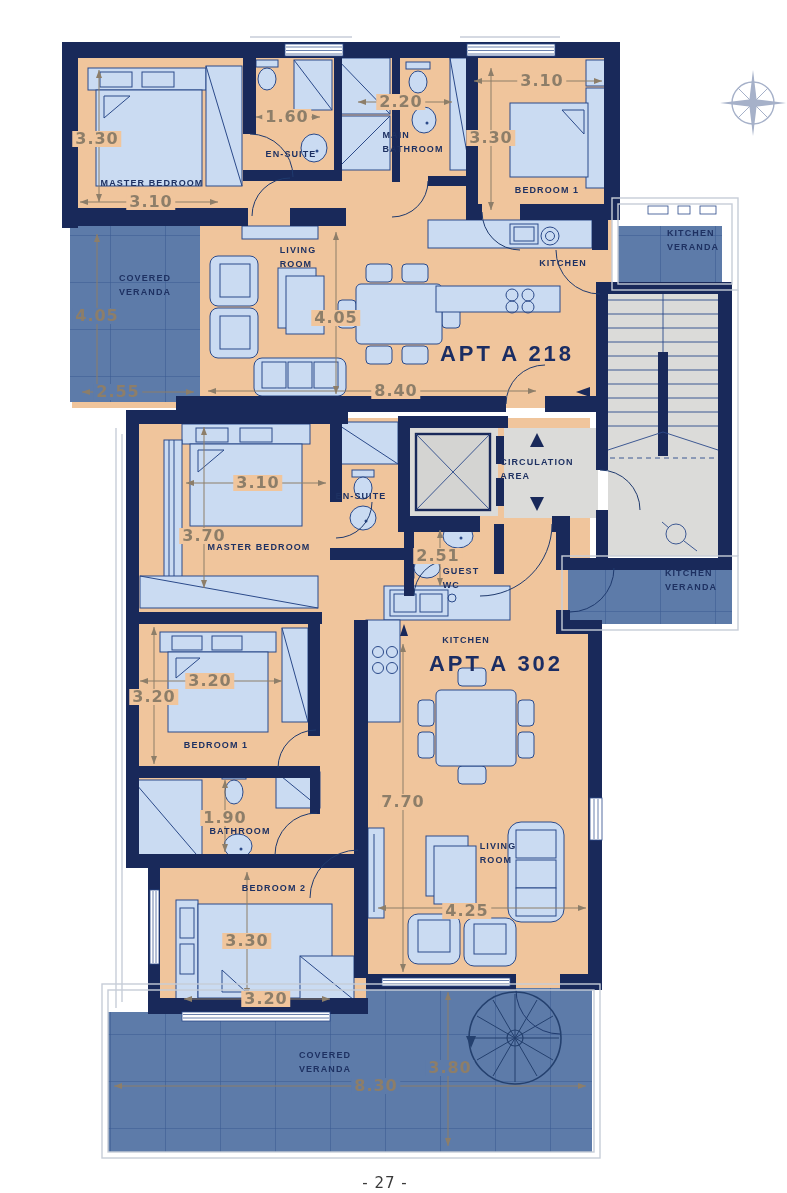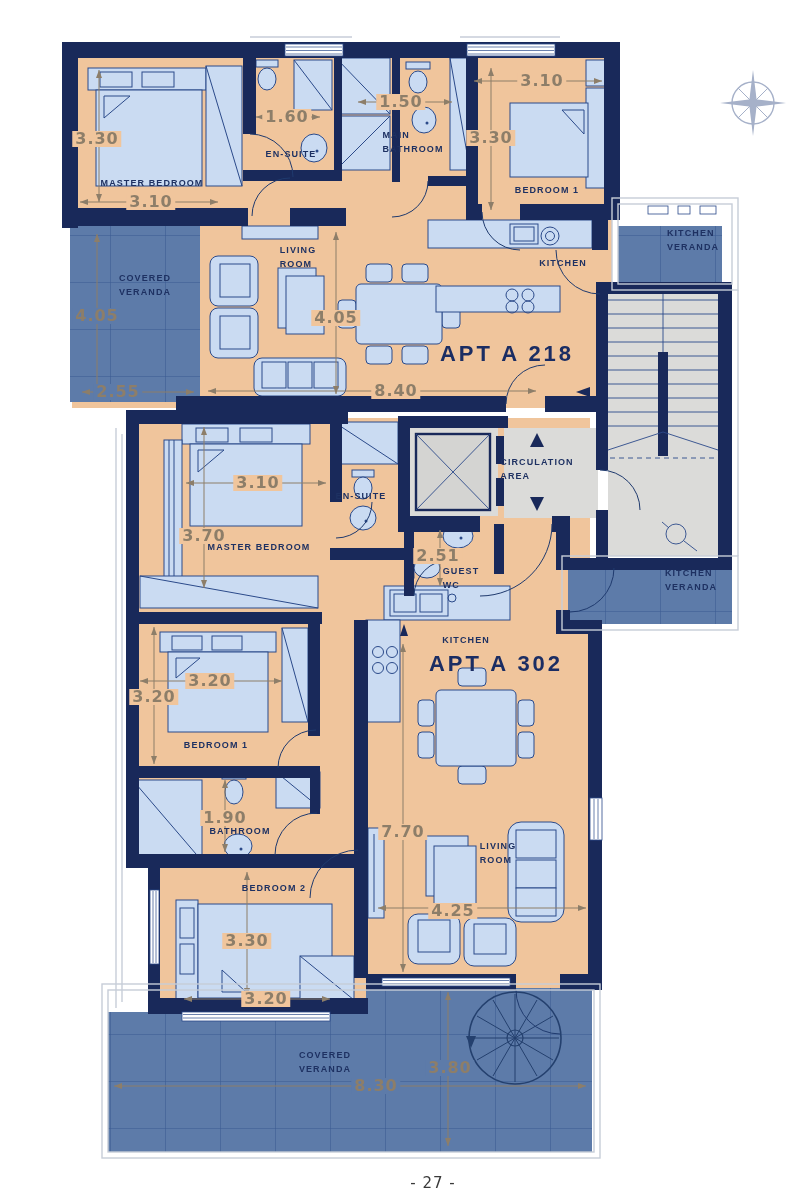--- a/index.html
+++ b/index.html
@@ -23,21 +23,21 @@
   
   .lbl{position:absolute;transform:translate(-50%,-50%);font-size:9px;font-weight:700;
        letter-spacing:1.1px;color:#1e3162;white-space:pre-line;line-height:1.5;}
   .dim{position:absolute;transform:translate(-50%,-50%);font-family:"DejaVu Sans",sans-serif;
        font-size:16px;font-weight:700;color:#8d7e69;letter-spacing:1px;line-height:1;padding:0 3px;}
   .on-peach{background:#f0c59c;}
   .on-ver{background:#5d7ba9;}
   .apt{position:absolute;transform:translate(-50%,-50%);font-size:22px;font-weight:700;
        letter-spacing:3px;color:#1b2d63;white-space:nowrap;}
   .footer{position:absolute;transform:translate(-50%,0);font-family:"DejaVu Sans",sans-serif;
-       font-size:15px;color:#3a3a3a;letter-spacing:1px;margin-left:48px;}
+       font-size:15px;color:#3a3a3a;letter-spacing:1px;}
 </style>
 </head>
 <body>
 
 <div class="sheet">
 
 <svg width="787" height="1193" viewBox="0 0 787 1193">
   <defs>
     <pattern id="vgrid" width="55" height="47" patternUnits="userSpaceOnUse">
       <path d="M55 0H0V47" fill="none" stroke="#3a5a92" stroke-width="1.1"></path>
@@ -413,21 +413,21 @@
     <polygon points="753,70 757,103 753,136 749,103" stroke="none"></polygon>
     <polygon points="720,103 753,99 786,103 753,107" stroke="none"></polygon>
   </g>
 </svg>
 
 <div class="dim on-peach" style="left:97px;top:139px">3.30</div>
 <div class="lbl" style="left:152px;top:184px">MASTER BEDROOM</div>
 <div class="dim on-peach" style="left:151px;top:202px">3.10</div>
 <div class="dim on-peach" style="left:287px;top:117px">1.60</div>
 <div class="lbl" style="left:291px;top:155px">EN-SUITE</div>
-<div class="dim on-peach" style="left:401px;top:102px">1.50</div>
+<div class="dim on-peach" style="left:401px;top:102px">2.20</div>
 <div class="lbl" style="left:413px;top:142px">MAIN
 BATHROOM</div>
 <div class="dim on-peach" style="left:542px;top:81px">3.10</div>
 <div class="dim on-peach" style="left:491px;top:138px">3.30</div>
 <div class="lbl" style="left:547px;top:191px">BEDROOM 1</div>
 <div class="lbl" style="left:145px;top:285px">COVERED
 VERANDA</div>
 <div class="dim on-ver" style="left:97px;top:316px">4.05</div>
 <div class="dim on-ver" style="left:118px;top:392px">2.55</div>
 <div class="lbl" style="left:298px;top:257px">LIVING
@@ -452,24 +452,24 @@
 <div class="lbl" style="left:466px;top:641px">KITCHEN</div>
 <div class="apt" style="left:496px;top:664px">APT A 302</div>
 <div class="dim on-peach" style="left:210px;top:681px">3.20</div>
 <div class="dim on-peach" style="left:154px;top:697px">3.20</div>
 <div class="lbl" style="left:216px;top:746px">BEDROOM 1</div>
 <div class="dim on-peach" style="left:225px;top:818px">1.90</div>
 <div class="lbl" style="left:240px;top:832px">BATHROOM</div>
 <div class="lbl" style="left:274px;top:889px">BEDROOM 2</div>
 <div class="dim on-peach" style="left:247px;top:941px">3.30</div>
 <div class="dim on-peach" style="left:266px;top:999px">3.20</div>
-<div class="dim on-peach" style="left:403px;top:832px">7.70</div>
+<div class="dim on-peach" style="left:403px;top:802px">7.70</div>
 <div class="lbl" style="left:498px;top:853px">LIVING
 ROOM</div>
-<div class="dim on-peach" style="left:453px;top:911px">4.25</div>
+<div class="dim on-peach" style="left:467px;top:911px">4.25</div>
 <div class="lbl" style="left:691px;top:580px">KITCHEN
 VERANDA</div>
 <div class="lbl" style="left:325px;top:1062px">COVERED
 VERANDA</div>
 <div class="dim on-ver" style="left:376px;top:1086px">8.30</div>
 <div class="dim on-ver" style="left:450px;top:1068px">3.80</div>
 
 <div class="footer" style="left:385px;top:1174px">- 27 -</div>
 
 </div>

